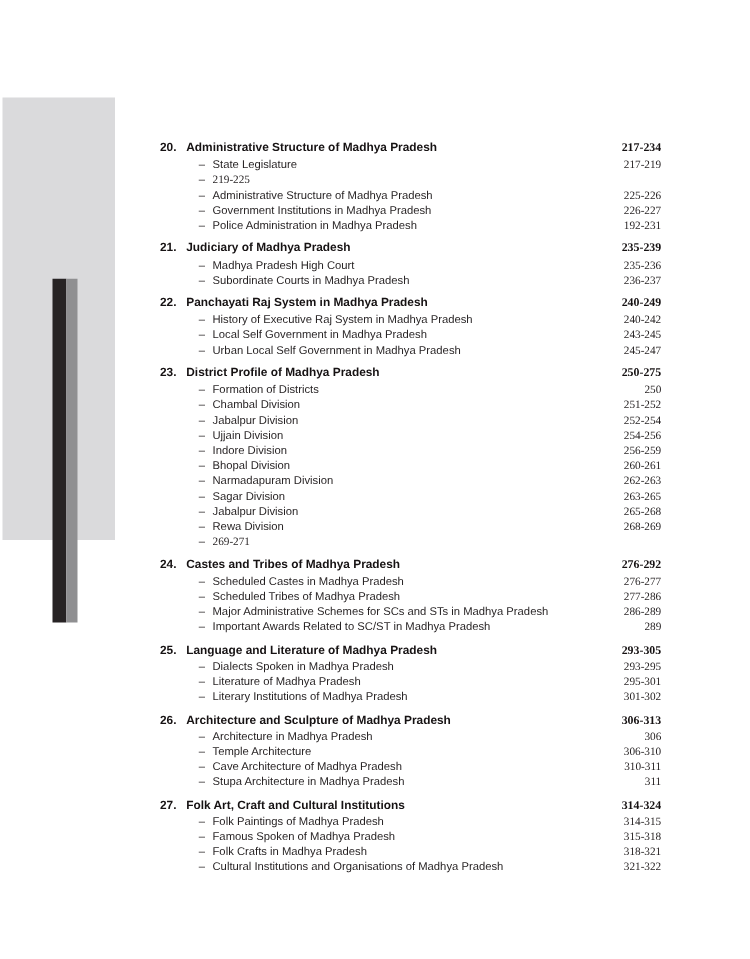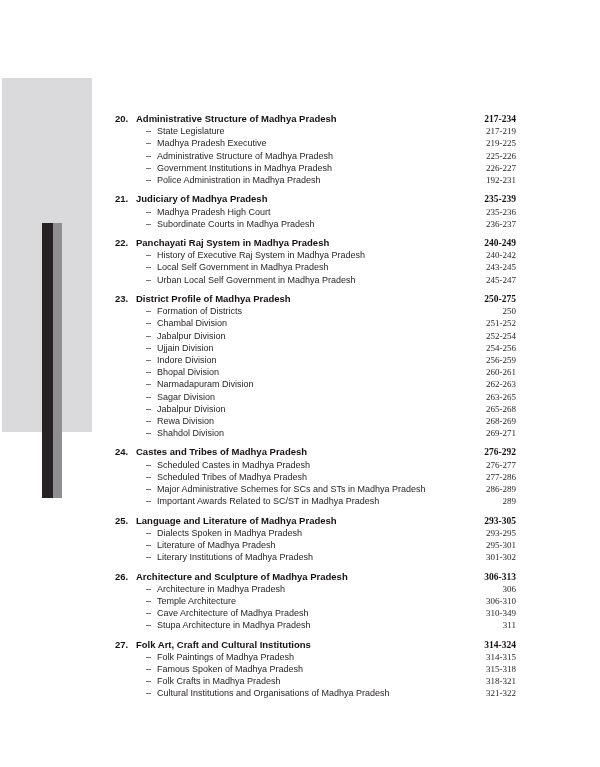--- a/index.html
+++ b/index.html
@@ -33,21 +33,21 @@
   .decor-gray-bar {
     position: absolute;
     left: 53px;
     top: 223px;
     width: 9px;
     height: 275px;
   }
   
   .toc {
     position: absolute;
-    left: 115px;
+    left: 128px;
     top: 113px;
     width: 401px;
     color: #231f20;
   }
   .chapter { margin-top: 7.2px; }
   .chapter:first-child { margin-top: 0; }
   .row {
     display: flex;
     align-items: baseline;
     height: 12.2px;
@@ -79,21 +79,20 @@
           <span class="title">Administrative Structure of Madhya Pradesh</span>
           <span class="pages">217-234</span>
         </div>
         <div class="row sub-row">
           <span class="dash">–</span>
           <span class="label">State Legislature</span>
           <span class="pages">217-219</span>
         </div>
         <div class="row sub-row">
           <span class="dash">–</span>
-          <span class="label">Madhya Pradesh Executive</span>
           <span class="pages">219-225</span>
         </div>
         <div class="row sub-row">
           <span class="dash">–</span>
           <span class="label">Administrative Structure of Madhya Pradesh</span>
           <span class="pages">225-226</span>
         </div>
         <div class="row sub-row">
           <span class="dash">–</span>
           <span class="label">Government Institutions in Madhya Pradesh</span>
@@ -195,21 +194,20 @@
           <span class="label">Jabalpur Division</span>
           <span class="pages">265-268</span>
         </div>
         <div class="row sub-row">
           <span class="dash">–</span>
           <span class="label">Rewa Division</span>
           <span class="pages">268-269</span>
         </div>
         <div class="row sub-row">
           <span class="dash">–</span>
-          <span class="label">Shahdol Division</span>
           <span class="pages">269-271</span>
         </div>
       </div>
       <div class="chapter">
         <div class="row chapter-row">
           <span class="num">24.</span>
           <span class="title">Castes and Tribes of Madhya Pradesh</span>
           <span class="pages">276-292</span>
         </div>
         <div class="row sub-row">
@@ -267,21 +265,21 @@
           <span class="pages">306</span>
         </div>
         <div class="row sub-row">
           <span class="dash">–</span>
           <span class="label">Temple Architecture</span>
           <span class="pages">306-310</span>
         </div>
         <div class="row sub-row">
           <span class="dash">–</span>
           <span class="label">Cave Architecture of Madhya Pradesh</span>
-          <span class="pages">310-349</span>
+          <span class="pages">310-311</span>
         </div>
         <div class="row sub-row">
           <span class="dash">–</span>
           <span class="label">Stupa Architecture in Madhya Pradesh</span>
           <span class="pages">311</span>
         </div>
       </div>
       <div class="chapter">
         <div class="row chapter-row">
           <span class="num">27.</span>

